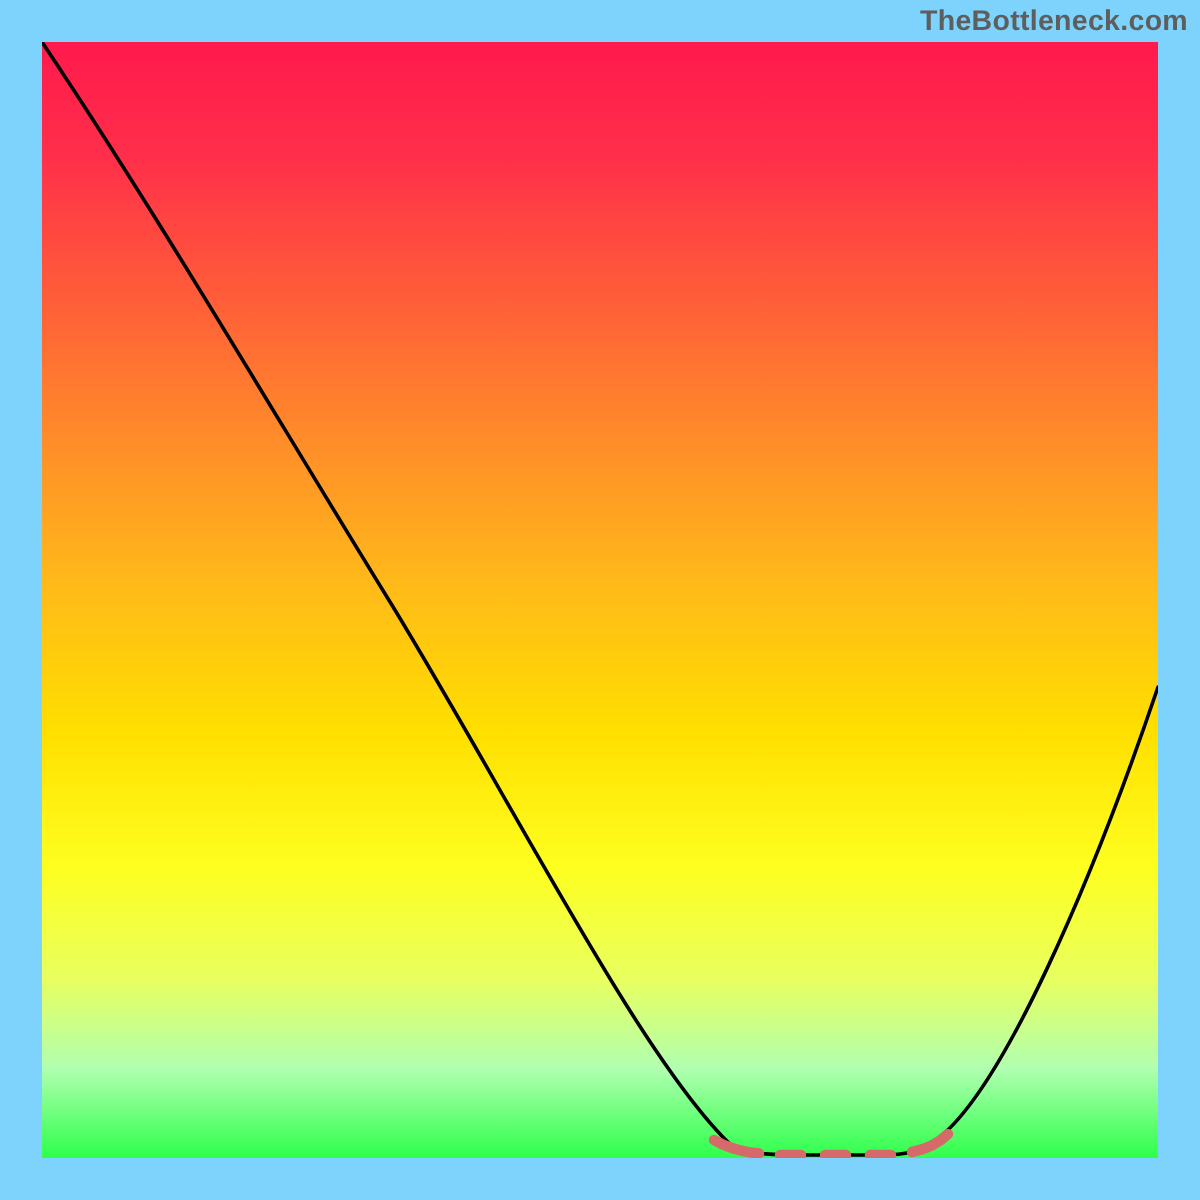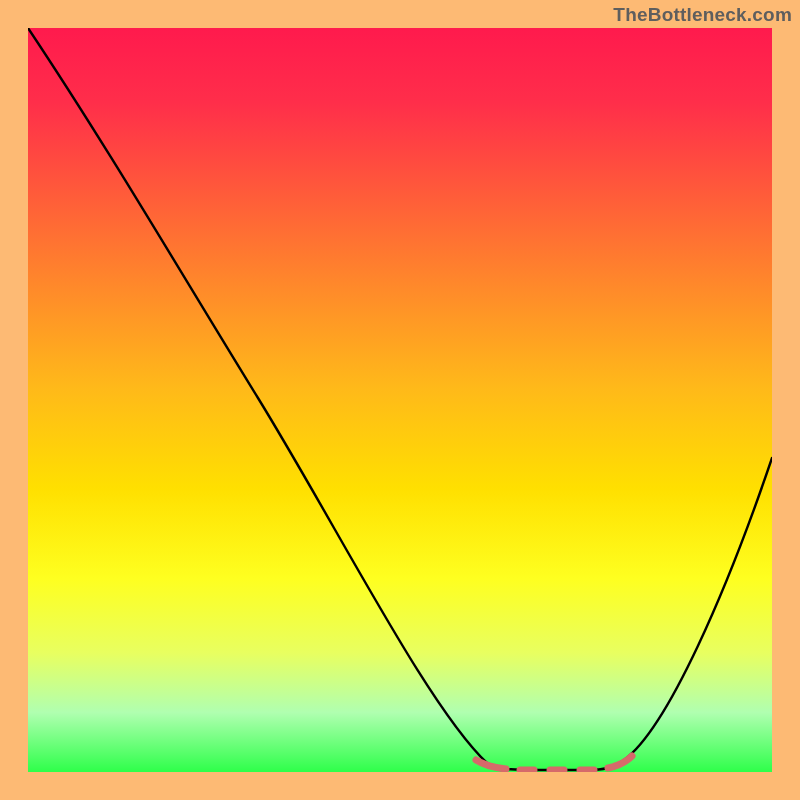--- a/index.html
+++ b/index.html
@@ -1,21 +1,21 @@
 <!DOCTYPE html>
 <html><head>
 <meta charset="utf-8">
 <style>
   * { margin: 0; padding: 0; box-sizing: border-box; }
   html, body { width: 800px; height: 800px; background: #000; overflow: hidden; }
   .frame {
     position: relative;
     width: 800px;
     height: 800px;
-    background: #fdba74;
+    background: #7dd3fc;
   }
   .plot-area {
     position: absolute;
     left: 28px;
     top: 28px;
     width: 744px;
     height: 744px;
     overflow: hidden;
   }
   .gradient-bg {

